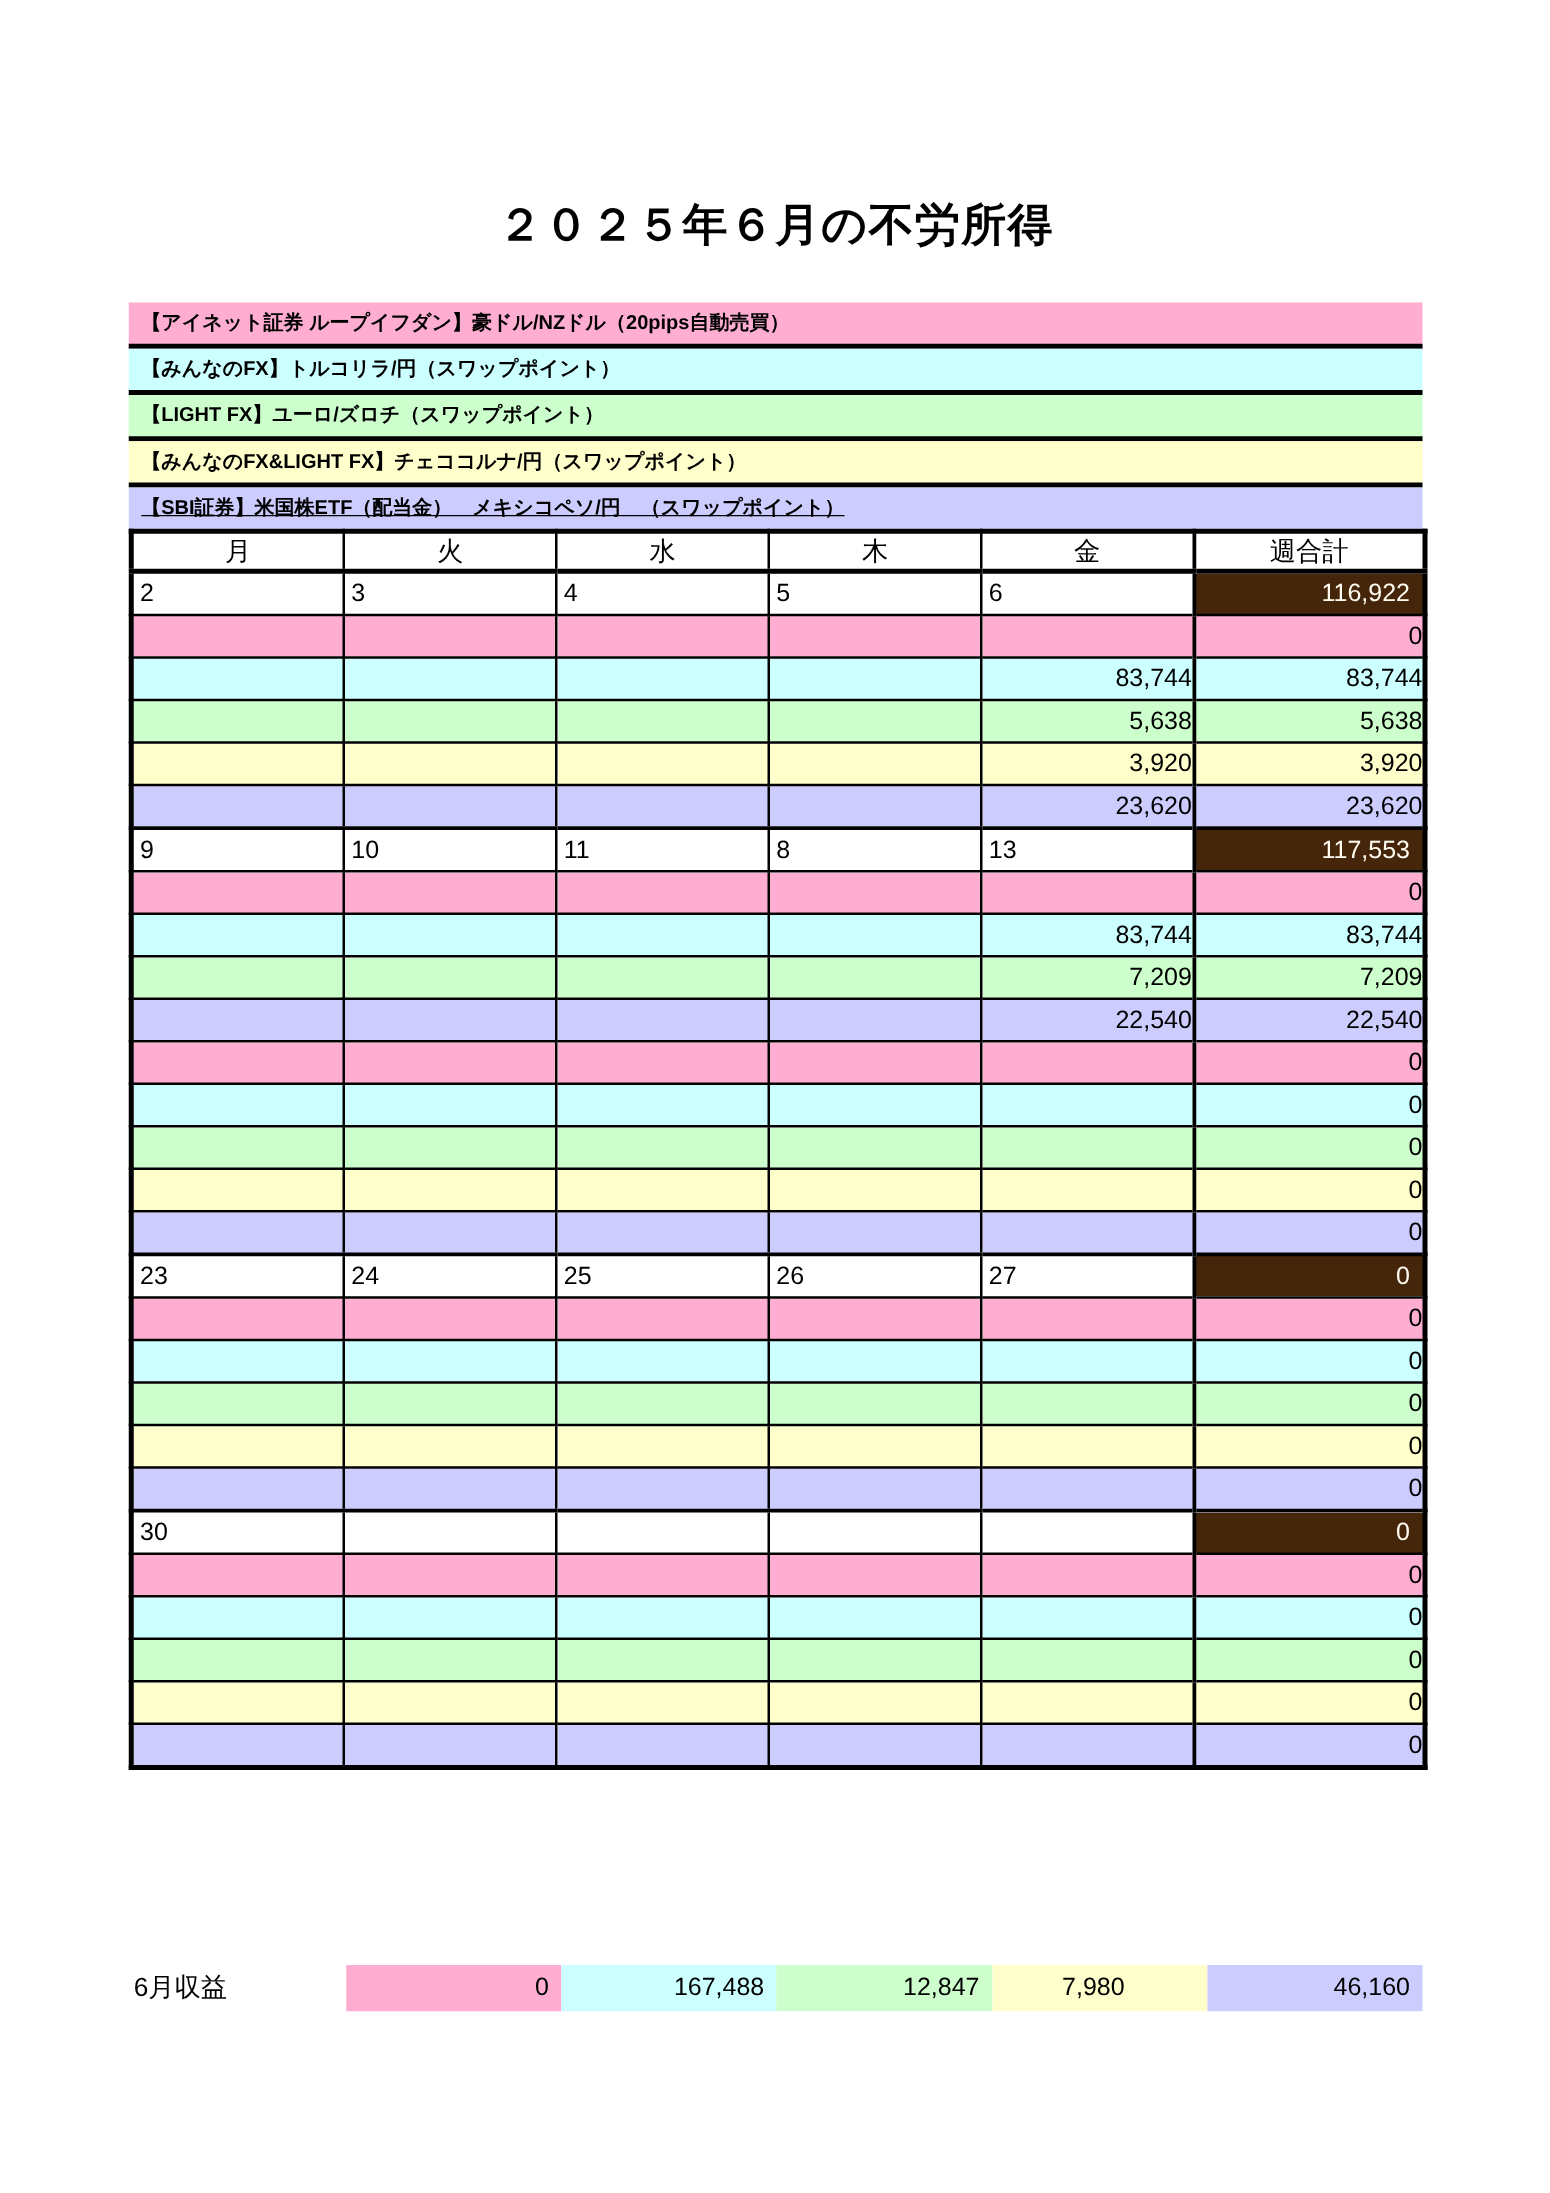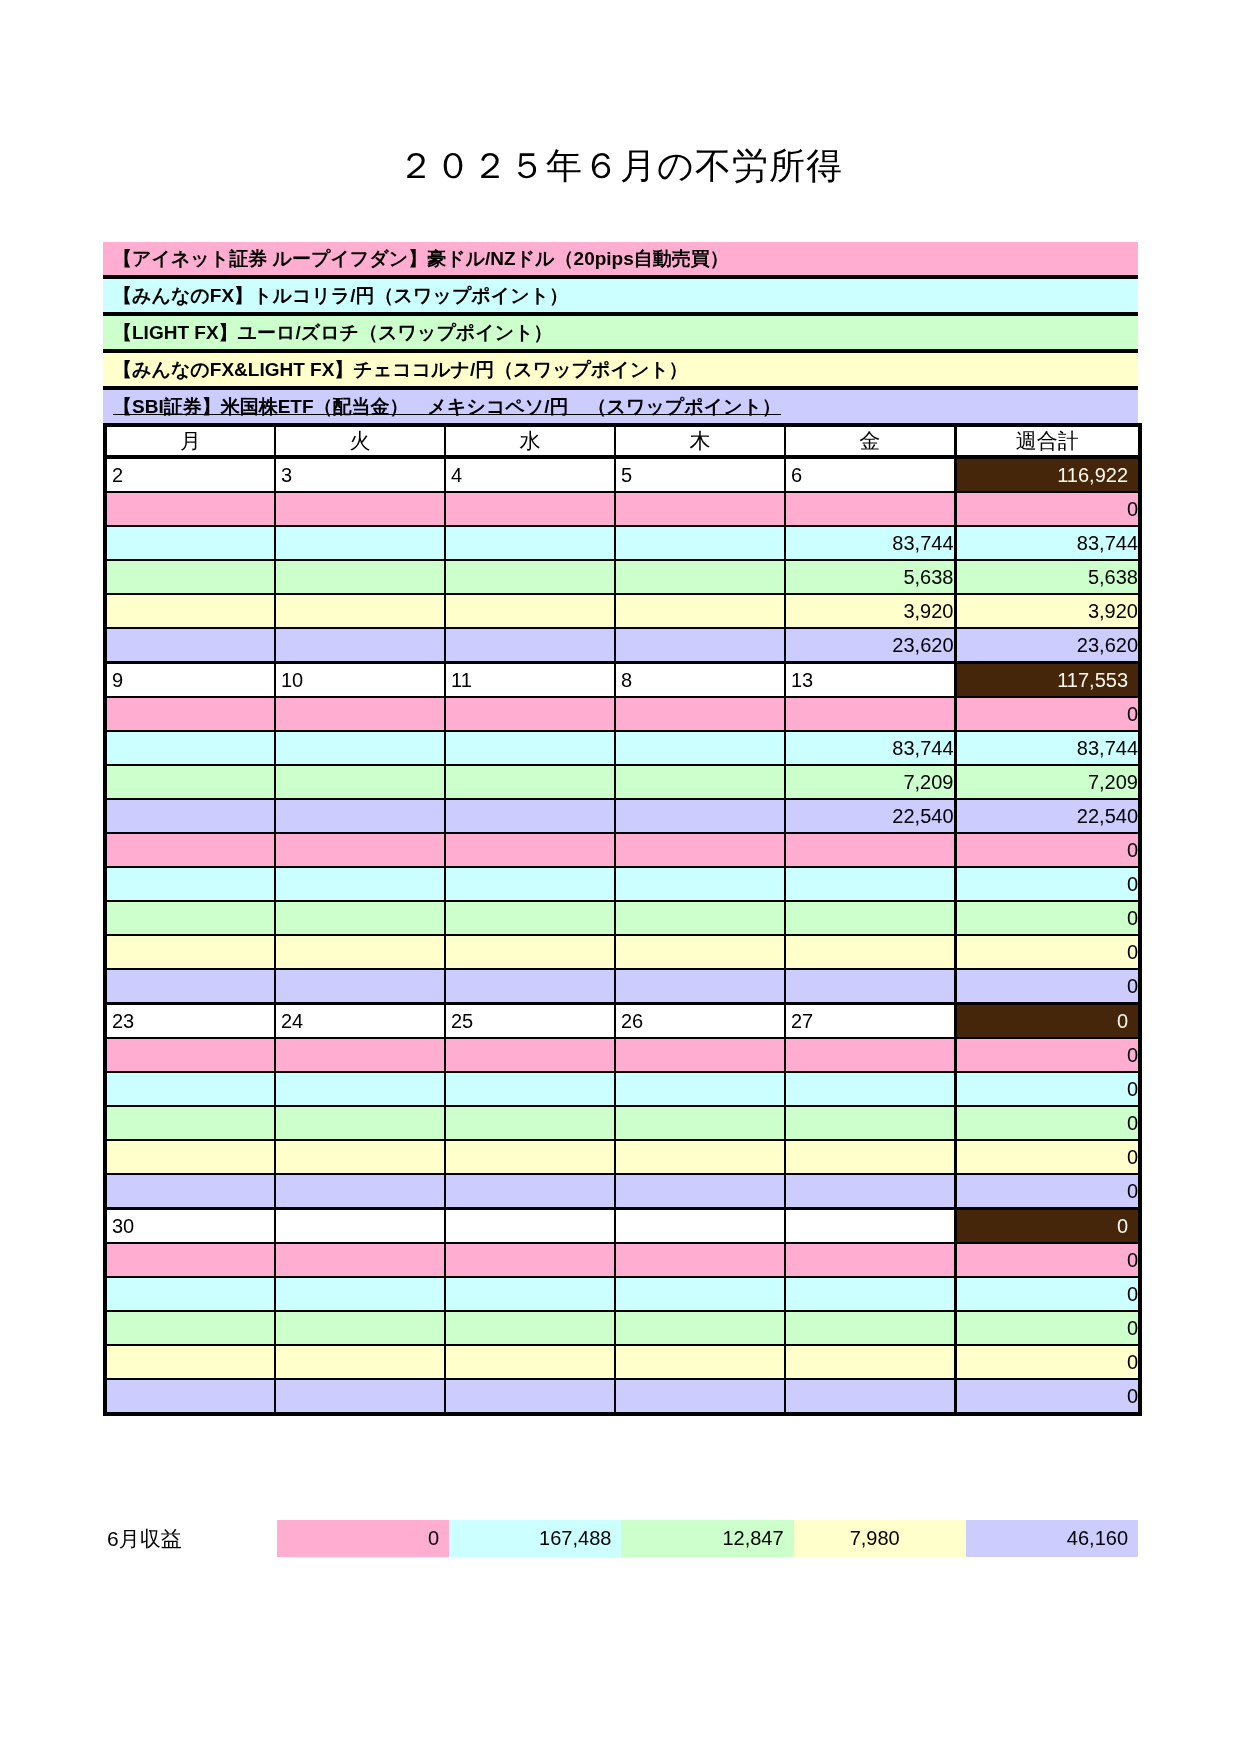--- a/index.html
+++ b/index.html
@@ -1,26 +1,26 @@
 <!DOCTYPE html>
 <html style="--pink: #ffaed2; --cyan: #ccffff; --green: #ccffcc; --yellow: #ffffcc; --lavender: #ccccff; --total-bg: #46260a; --total-text: #fffbf0; --border: #000000;"><head>
 <meta charset="utf-8">
 <style>
   html,body{margin:0;padding:0;background:#fff;}
   body{width:1240px;height:1754px;position:relative;
        font-family:"Liberation Sans","DejaVu Sans",sans-serif;color:#000;}
   .page{position:absolute;inset:0;}
 
-  .title{position:absolute;top:142px;left:103px;width:1035px;margin:0;
-         text-align:center;font-size:36px;font-weight:normal;letter-spacing:1px;}
+  .title{position:absolute;top:156px;left:103px;width:1035px;margin:0;
+         text-align:center;font-size:36px;font-weight:bold;letter-spacing:1px;}
 
   
   .legend{position:absolute;top:242px;left:103px;width:1035px;}
   .legend-row{height:33px;line-height:33px;box-sizing:content-box;
-              padding-left:10px;font-size:19px;font-weight:bold;
+              padding-left:10px;font-size:16px;font-weight:bold;
               border-bottom:4px solid var(--border,#000);}
   .legend-row:last-child{border-bottom:none;text-decoration:underline;}
 
   
   .cal{position:absolute;top:423px;left:103px;width:1035px;
        border-collapse:collapse;table-layout:fixed;
        border:4px solid var(--border,#000);}
   .cal th,.cal td{border:2px solid var(--border,#000);box-sizing:border-box;
        font-size:20px;padding:0;overflow:hidden;white-space:nowrap;}
   .cal th{height:31px;font-weight:normal;font-size:21px;text-align:center;background:#fff;
@@ -32,21 +32,21 @@
        text-align:right;padding-right:10px;border-top:3px solid var(--border,#000);}
   .r-date td{border-top:3px solid var(--border,#000);}
   .val{text-align:right;padding-right:10px;}
   .r-pink td{background:var(--pink,#ffaed2);}
   .r-cyan td{background:var(--cyan,#ccffff);padding-left:28px;}
   .r-green td{background:var(--green,#ccffcc);}
   .r-yellow td{background:var(--yellow,#ffffcc);}
   .r-lav td{background:var(--lavender,#ccccff);}
 
   
-  .summary{position:absolute;top:1520px;left:107px;width:1031px;height:37px;
+  .summary{position:absolute;top:1572px;left:107px;width:1031px;height:37px;
            display:flex;align-items:stretch;}
   .summary-label{width:170px;font-size:21px;line-height:37px;}
   .summary-cell{flex:1;line-height:37px;text-align:right;padding-right:10px;
                 font-size:20px;box-sizing:border-box;}
   .summary-cell.c-pink{background:var(--pink,#ffaed2);}
   .summary-cell.c-cyan{background:var(--cyan,#ccffff);}
   .summary-cell.c-green{background:var(--green,#ccffcc);}
   .summary-cell.c-yellow{background:var(--yellow,#ffffcc);text-align:center;}
   .summary-cell.c-lav{background:var(--lavender,#ccccff);}
 </style>

